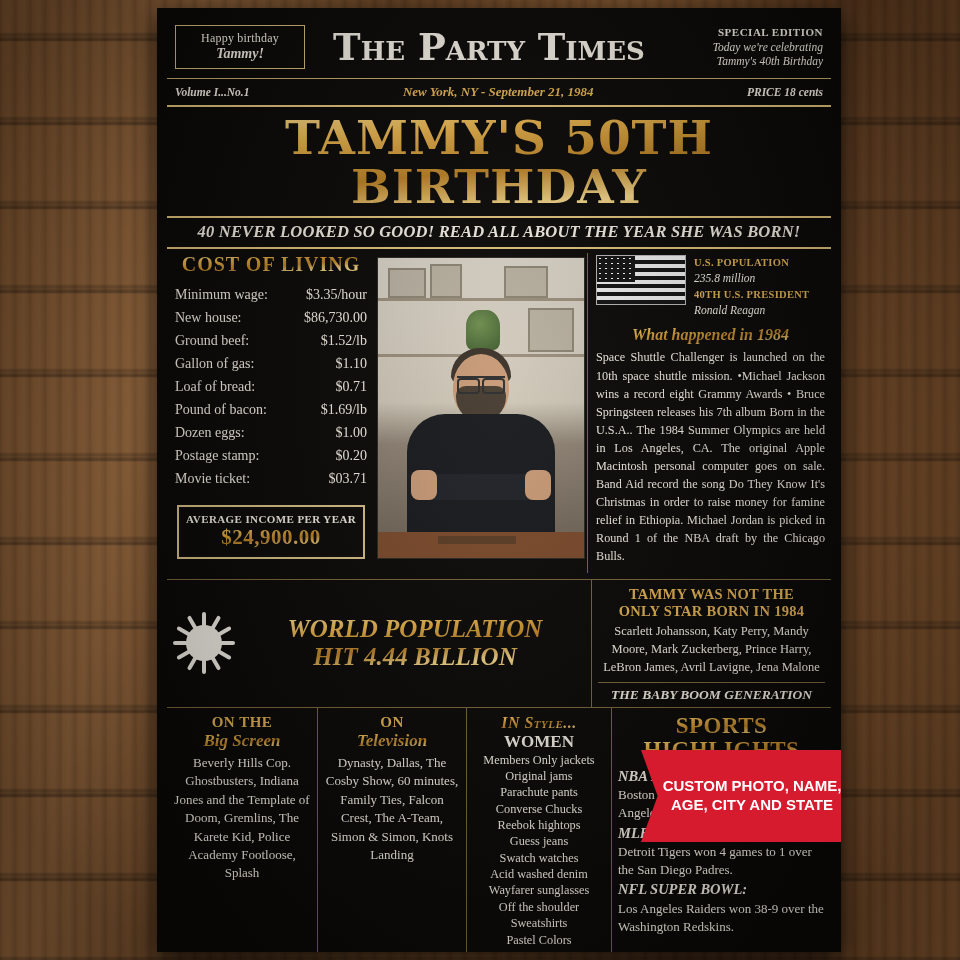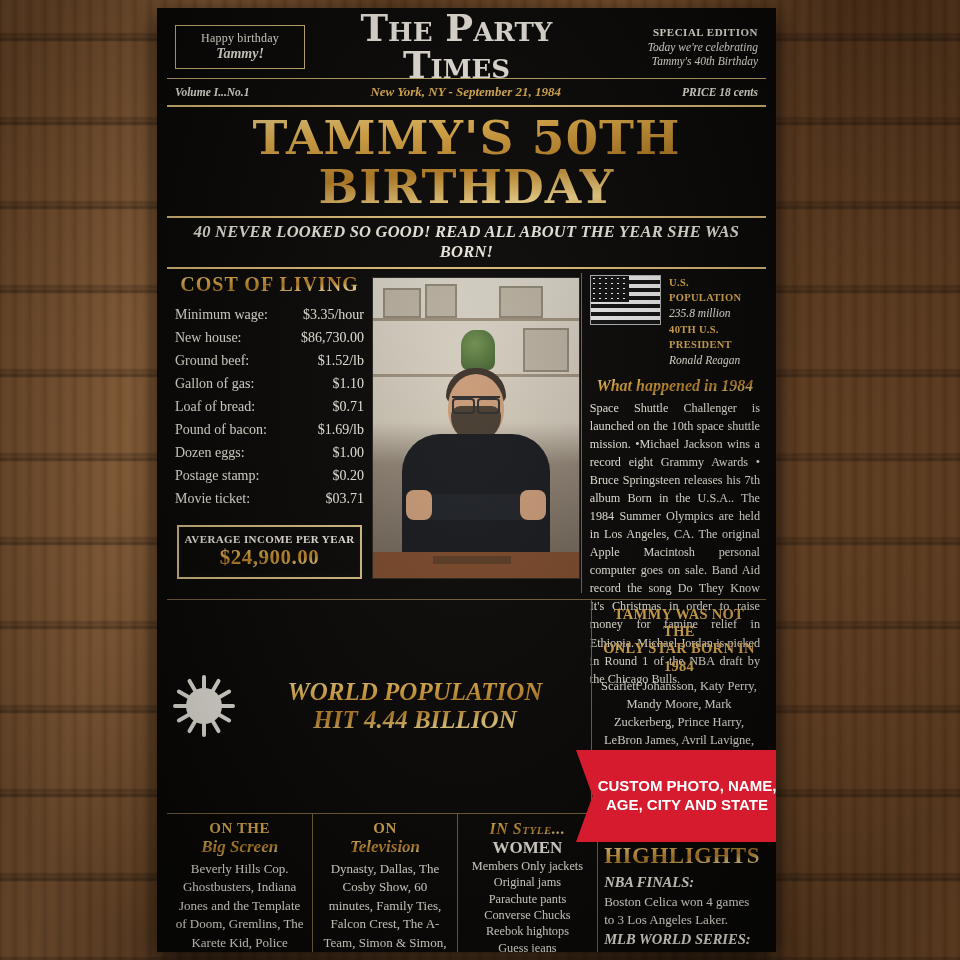--- a/index.html
+++ b/index.html
@@ -18,21 +18,21 @@
         rgba(0,0,0,0.20) 0px, rgba(0,0,0,0.20) 2px, rgba(0,0,0,0.0) 4px, rgba(0,0,0,0.0) 78px,
         rgba(0,0,0,0.35) 80px, rgba(0,0,0,0.10) 84px),
       linear-gradient(100deg,#8a5a30 0%, #a87242 18%, #7d4f28 35%, #9c6636 55%, #6f4422 75%, #956032 100%);
   }
   .wood:after{
     content:"";position:absolute;inset:0;
     background:radial-gradient(ellipse at 50% 45%, rgba(255,210,160,0.10), rgba(0,0,0,0.42) 85%);
   }
   
   .poster{
-    position:absolute;left:157px;top:8px;width:619px;height:944px;
+    position:absolute;left:157px;top:8px;width:684px;height:944px;
     background:#090806;
     box-shadow:0 8px 24px rgba(0,0,0,0.75);
     overflow:hidden;
     color:#f3eee4;
   }
   .poster:before{
     content:"";position:absolute;inset:0;pointer-events:none;
     background:radial-gradient(ellipse at 50% 40%, rgba(255,255,255,0.045), rgba(0,0,0,0.28) 90%);
     z-index:30;
   }

